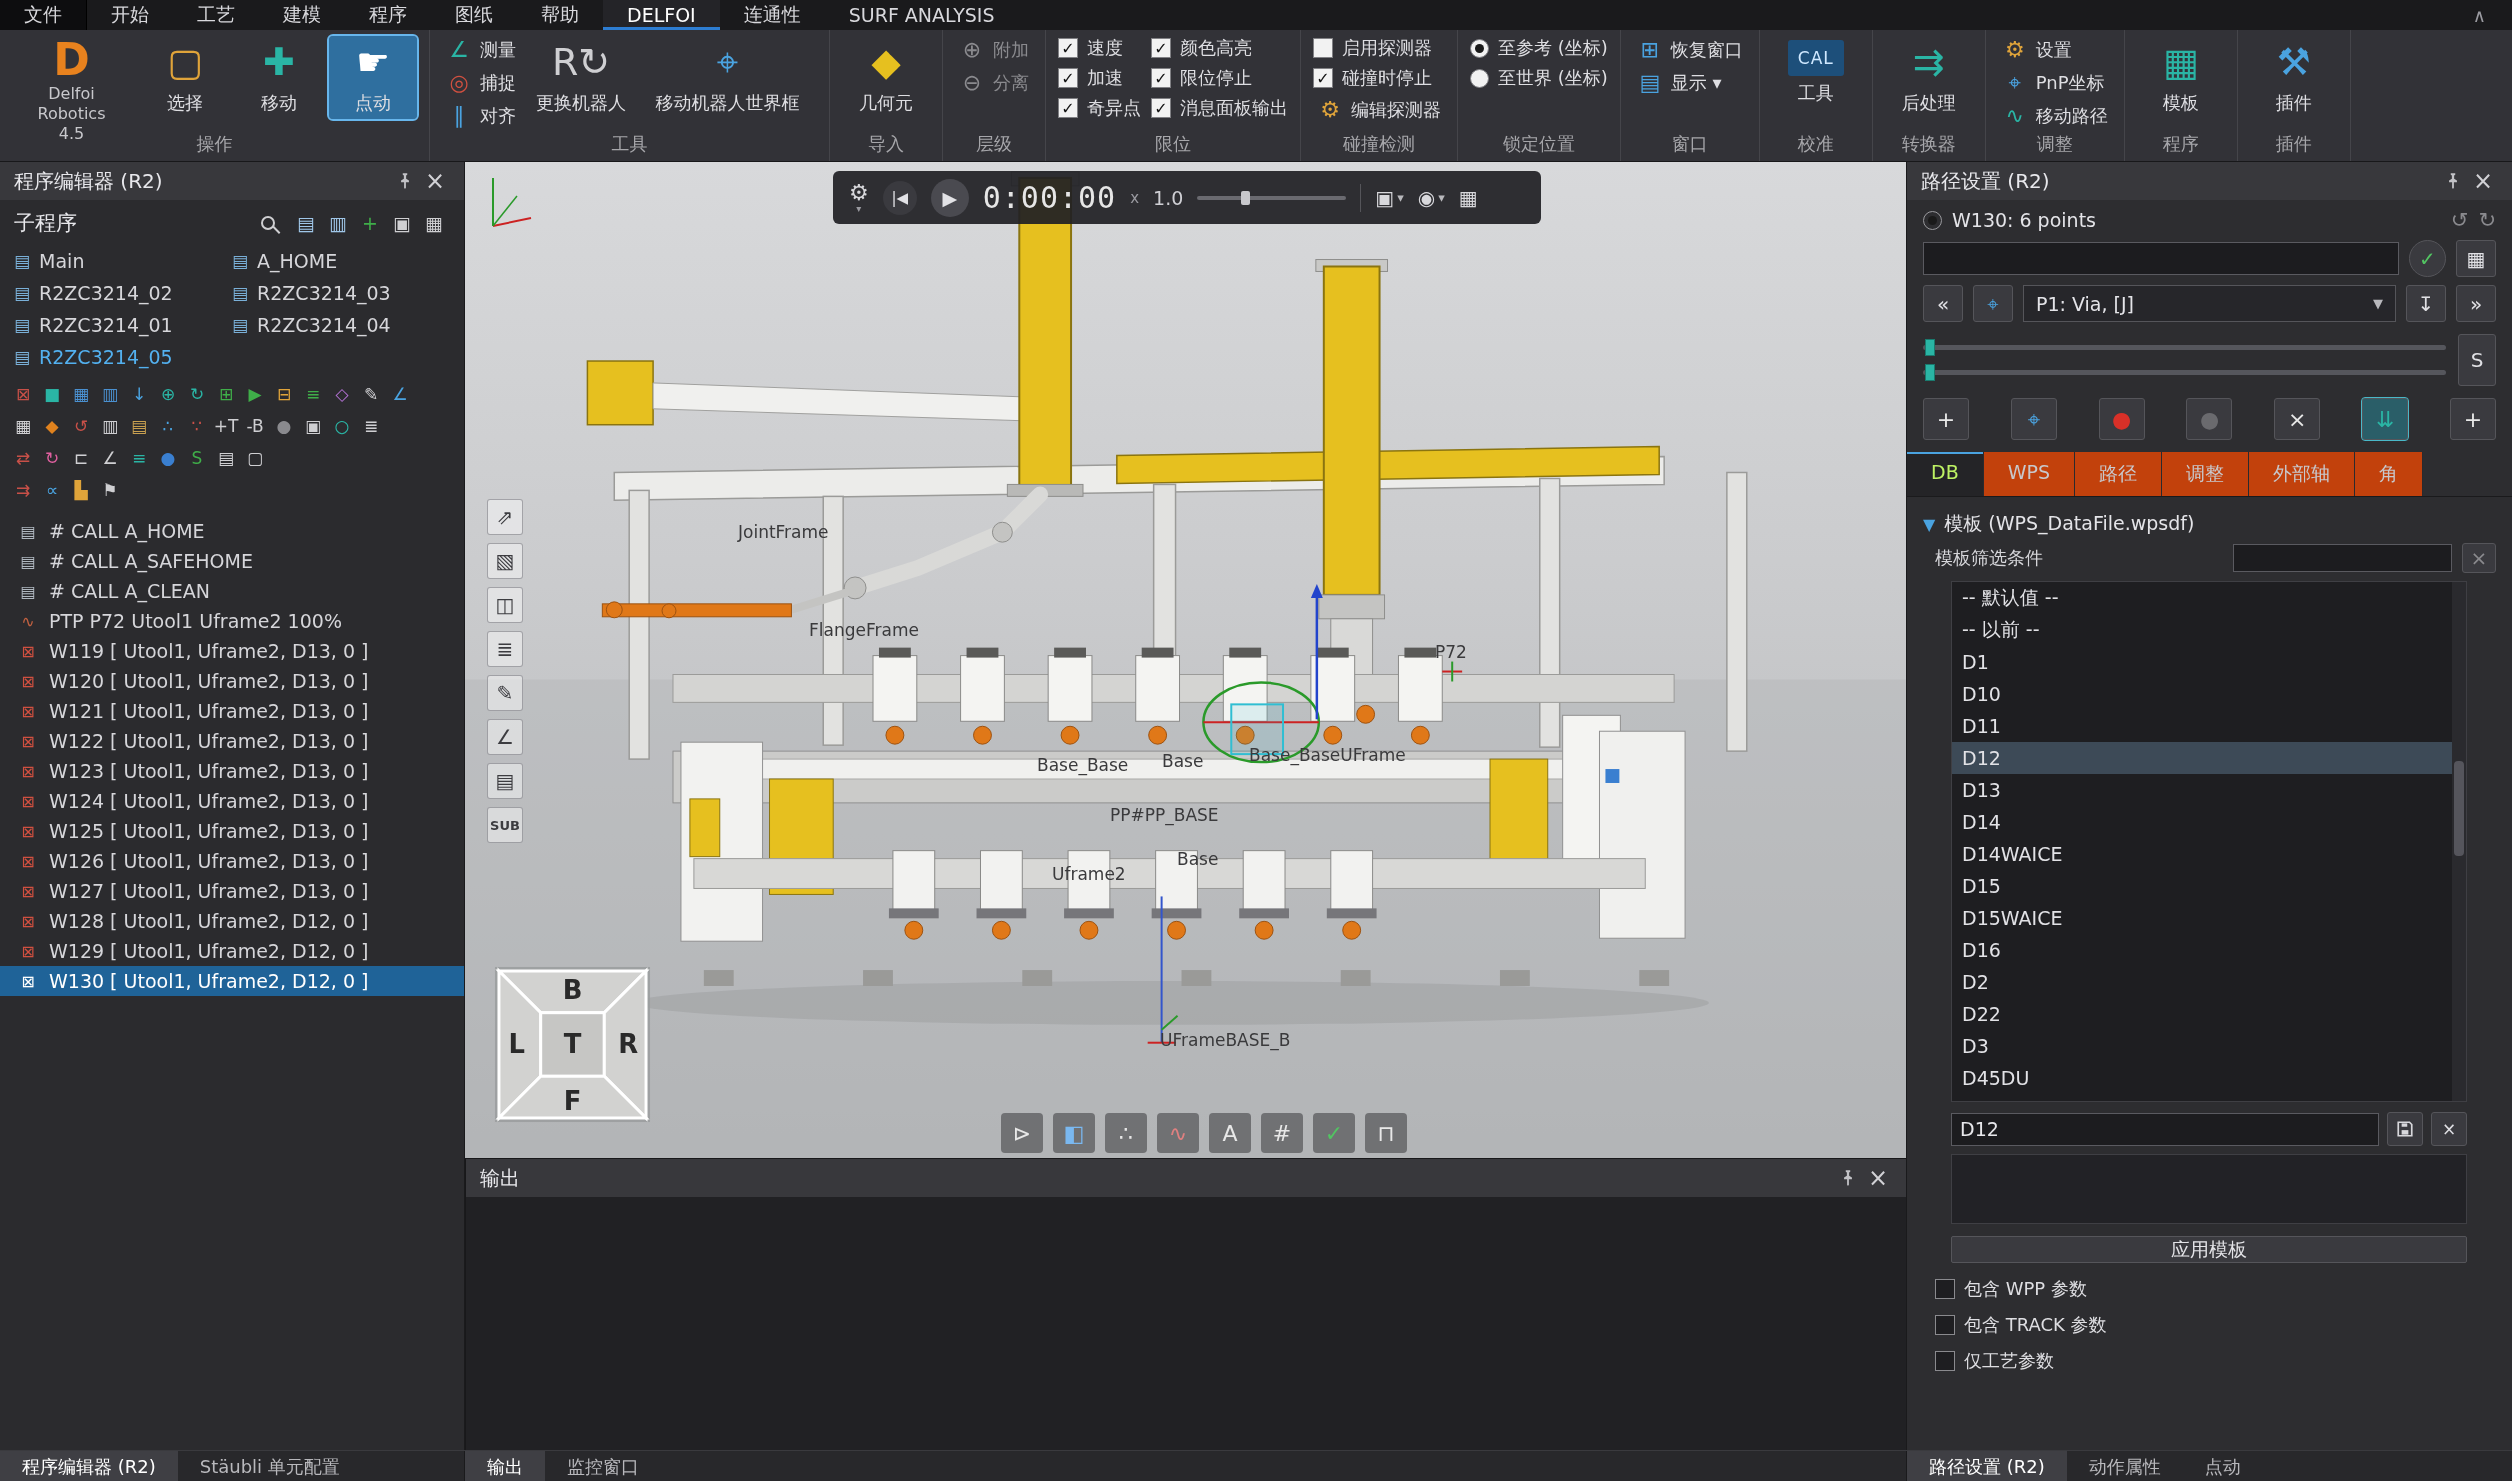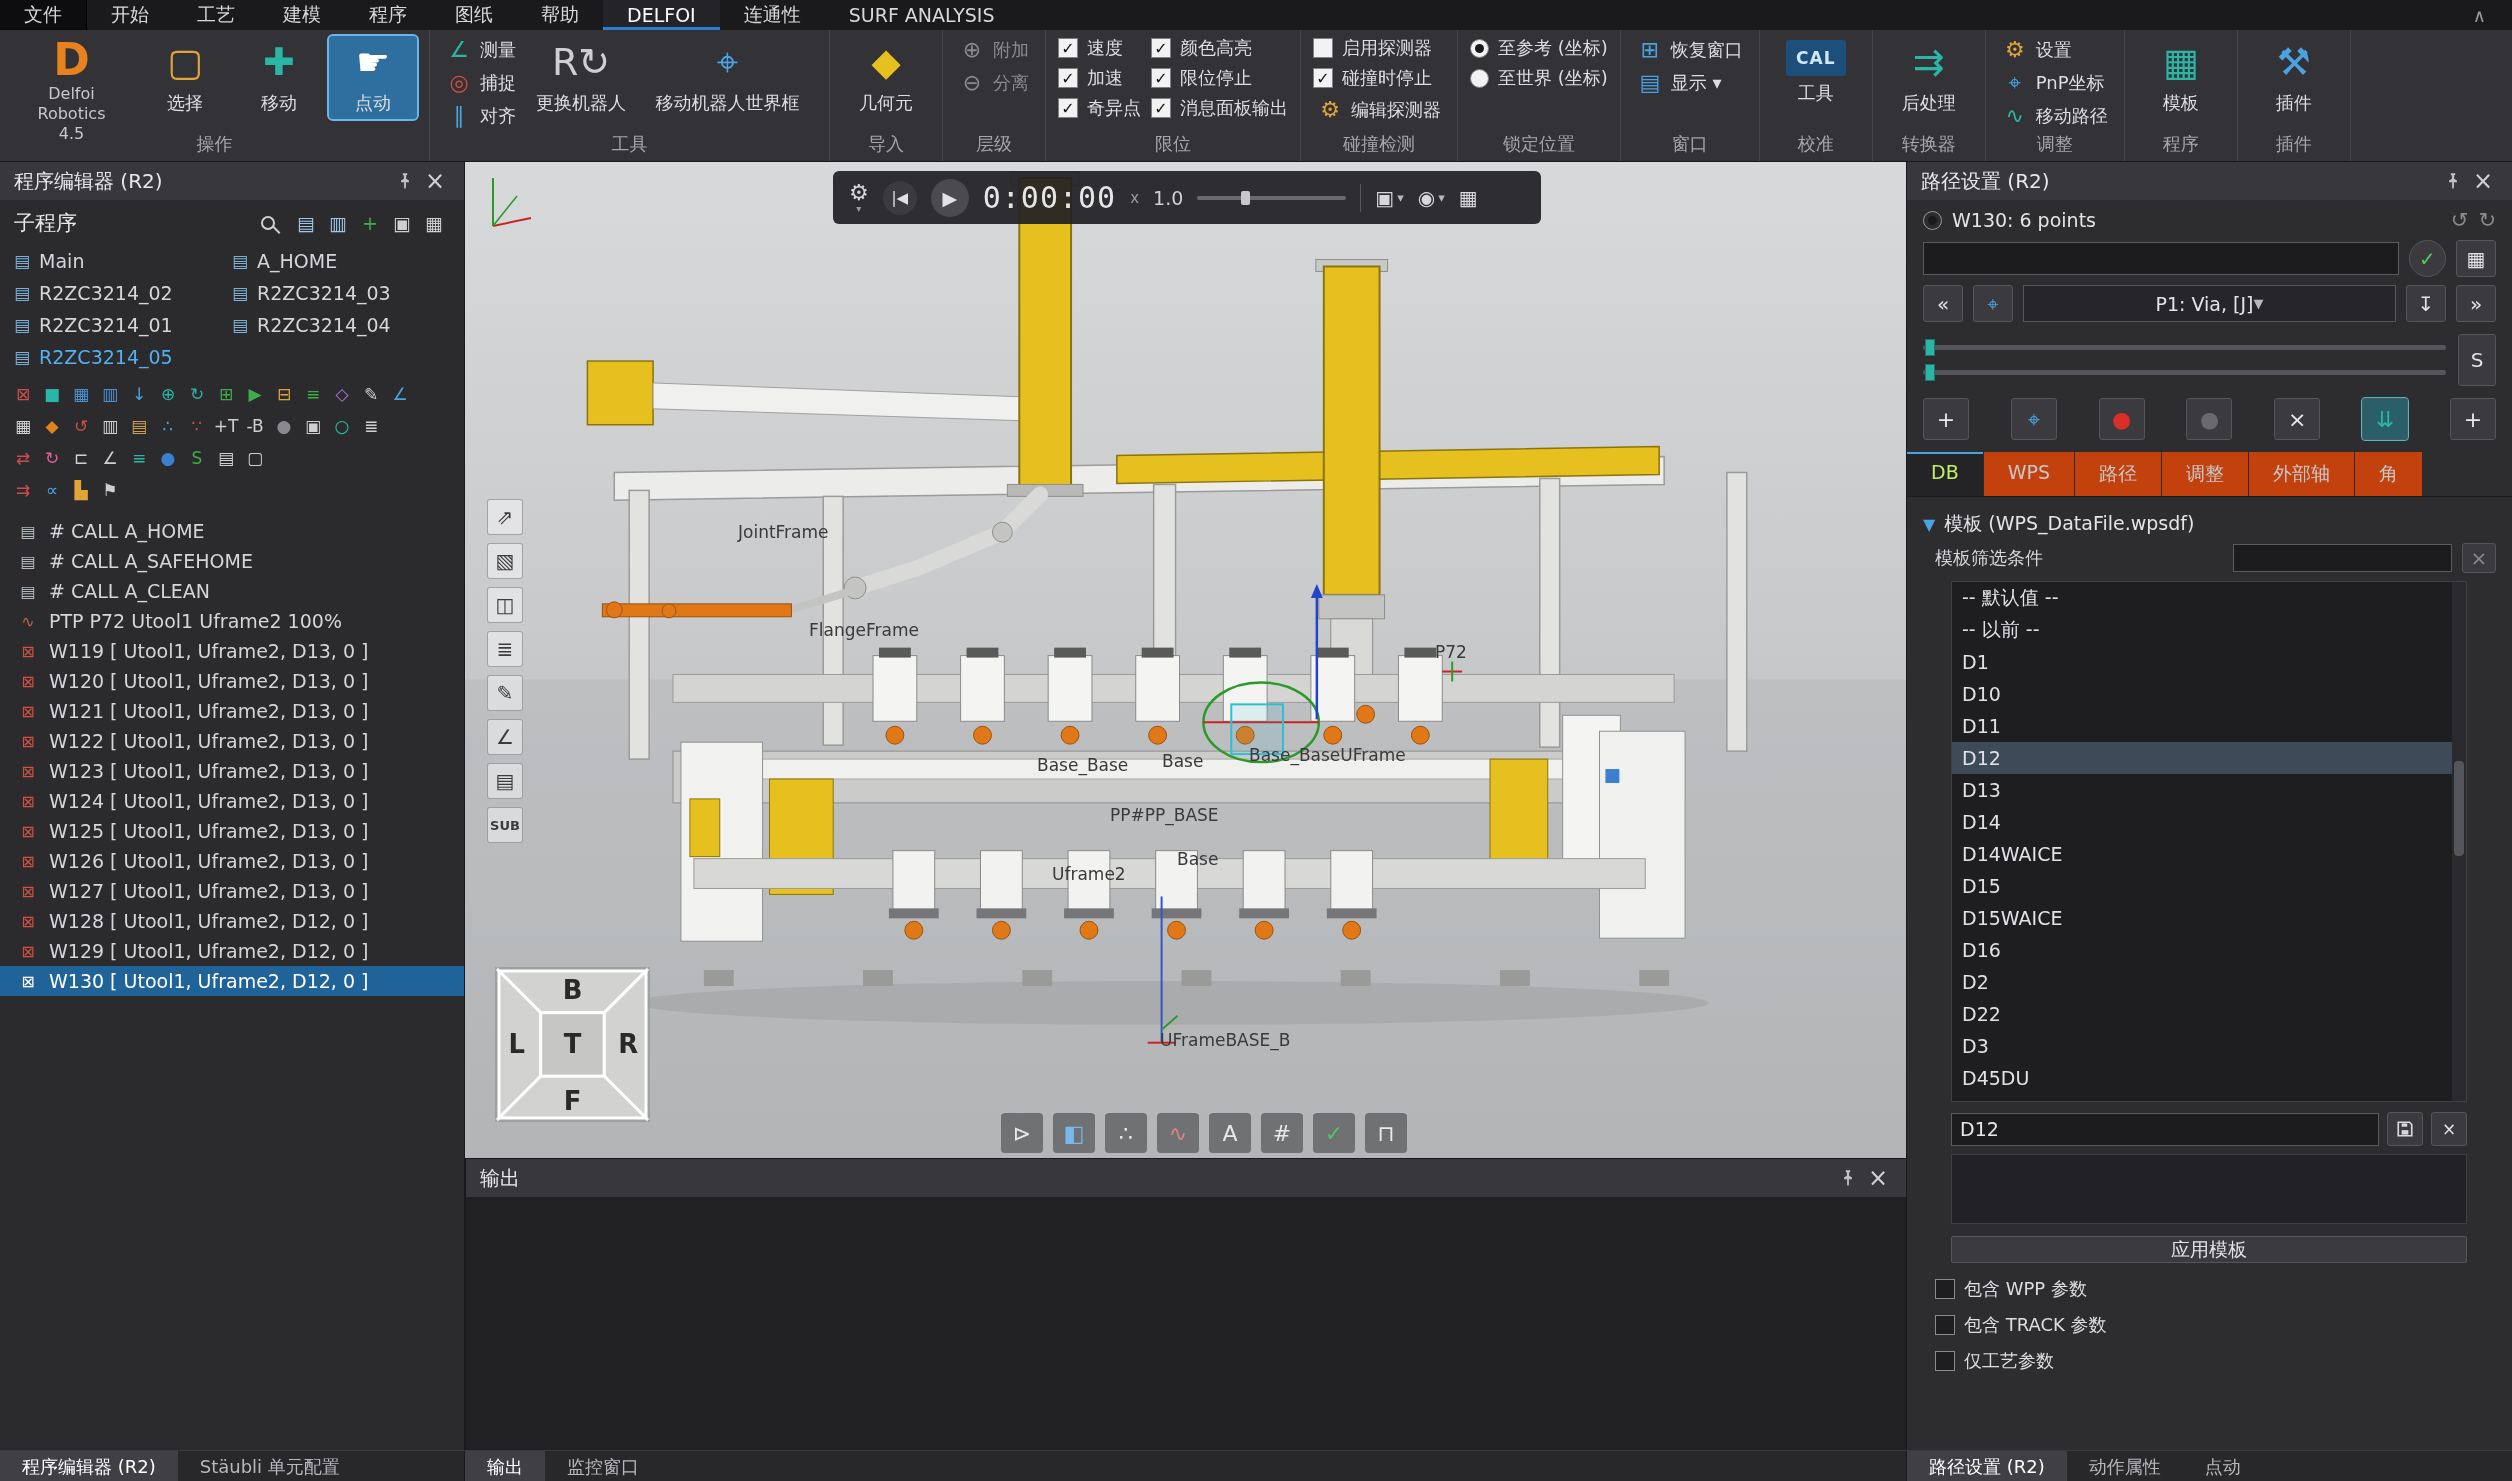--- a/index.html
+++ b/index.html
@@ -28,21 +28,21 @@
   .rsmall { display:flex; align-items:center; gap:8px; font-size:18px; color:#dedee2; padding:1px 4px; }
   .rsmall .glyph { font-size:22px; width:26px; text-align:center; color:var(--c,#d8d8dc); }
   .rsmall.disabled { color:#8a8a8e; }
   .rcb { display:flex; align-items:center; gap:9px; font-size:18px; color:#dedee2; }
   .cb { width:20px; height:20px; background:#f2f2f2; border:1px solid #808084; display:inline-flex; align-items:center; justify-content:center; font-size:16px; color:#111; flex:0 0 auto; }
   .checked .cb::after { content:"✓"; font-weight:bold; }
   .radio { width:19px; height:19px; border-radius:50%; background:#f2f2f2; border:1px solid #808084; position:relative; flex:0 0 auto; }
   .selected > .radio::after { content:""; position:absolute; inset:4px; border-radius:50%; background:#1a1a1a; }
   .logo { width:119px; display:flex; flex-direction:column; align-items:center; color:#c8c8cc; font-size:16px; line-height:1.25; text-align:center; }
   .logo-mark { font-size:44px; line-height:48px; font-weight:bold; color:#e8821e; }
-  .cal-badge { background:#1d4f7a; color:#cfe8ff; font-weight:bold; font-size:17px; padding:8px 10px; border-radius:3px; letter-spacing:1px; }
+  .cal-badge { background:#1d4f7a; color:#cfe8ff; font-weight:normal; font-size:17px; padding:8px 10px; border-radius:3px; letter-spacing:1px; }
   .dd-arrow { font-size:13px; color:#b8b8bc; }
 
   
   .panel-title { height:38px; background:#38383c; display:flex; align-items:center; padding:0 14px; font-size:20px; color:#e8e8ec; }
   .panel-title .sp { flex:1; }
   .tb-ic { width:30px; height:26px; display:flex; align-items:center; justify-content:center; color:#c2c2c6;}
   .close-x { font-size:24px; color:#d2d2d6; }
 
   
   .left-panel { position:absolute; left:0; top:162px; width:465px; bottom:32px; background:#2b2b2e; border-right:1px solid #1a1a1c; overflow:hidden; }
@@ -91,21 +91,21 @@
   .output-body { position:absolute; top:38px; left:0; right:0; bottom:0; background:#212124; }
 
   
   .right-panel { position:absolute; left:1906px; top:162px; width:606px; bottom:32px; background:#2d2d30; border-left:1px solid #1a1a1c; overflow:hidden; }
   .rp-row { display:flex; align-items:center; gap:10px; margin:8px 16px 0; }
   .rp-point { font-size:19px; color:#e4e4e8; display:flex; align-items:center; gap:10px; }
   .undoredo { margin-left:auto; display:flex; gap:10px; font-size:21px; color:#8a8a8e; }
   .rp-input { flex:1; height:33px; background:#1c1c1f; border:1px solid #5a5a60; color:#e8e8ec; font-size:19px; padding:0 8px; font-family:"DejaVu Sans", sans-serif; }
   .rp-btn { min-width:40px; height:37px; background:#3a3a3f; border:1px solid #55555a; display:flex; align-items:center; justify-content:center; color:var(--c,#e0e0e4); font-size:20px; border-radius:3px; }
   .rp-btn.round { border-radius:50%; width:37px; min-width:37px; color:#52c462; }
-  .rp-dd { flex:1; height:37px; background:#26262a; border:1px solid #55555a; display:flex; align-items:center; justify-content:center; padding:0 12px; font-size:19px; color:#e4e4e8; }
+  .rp-dd { flex:1; height:37px; background:#26262a; border:1px solid #55555a; display:flex; align-items:center; justify-content:space-between; padding:0 12px; font-size:19px; color:#e4e4e8; }
   .rp-sliders { display:flex; align-items:center; gap:12px; margin:12px 16px 0; }
   .slider-col { flex:1; display:flex; flex-direction:column; gap:20px; }
   .slider { position:relative; height:5px; background:#55565c; border-radius:3px; }
   .slider .handle { position:absolute; top:-6px; left:2px; width:10px; height:17px; background:#2ab5a5; border:1px solid #1a7a6e; }
   .s-btn { width:38px; height:52px; background:#3a3a3f; border:1px solid #55555a; display:flex; align-items:center; justify-content:center; font-size:20px; color:#e0e0e4; border-radius:3px; }
   .rp-actions { display:flex; justify-content:space-between; margin:12px 16px 0; }
   .rp-actions .rp-btn { width:46px; height:42px; font-size:22px; }
   .rp-actions .rp-btn.selected { background:#2a5e68; outline:1px solid #49b8c8; }
   .rp-tabs { display:flex; margin-top:12px; border-bottom:1px solid #1a1a1c; overflow:hidden; }
   .rp-tab { flex:0 0 auto; padding:9px 24px; font-size:19px; color:#c8c8cc; background:#c2410c; border-right:1px solid #2a2a2e; white-space:nowrap; }

